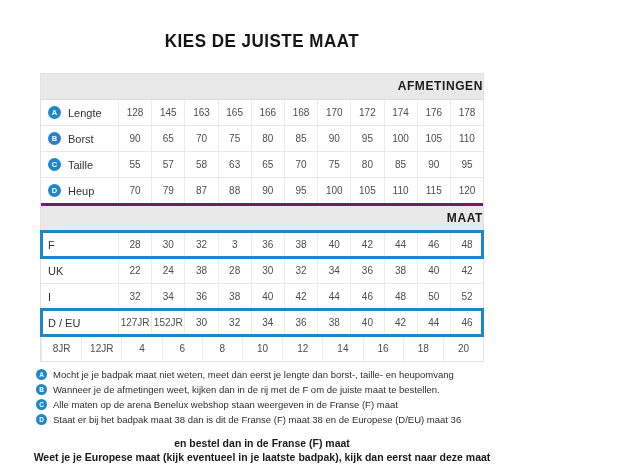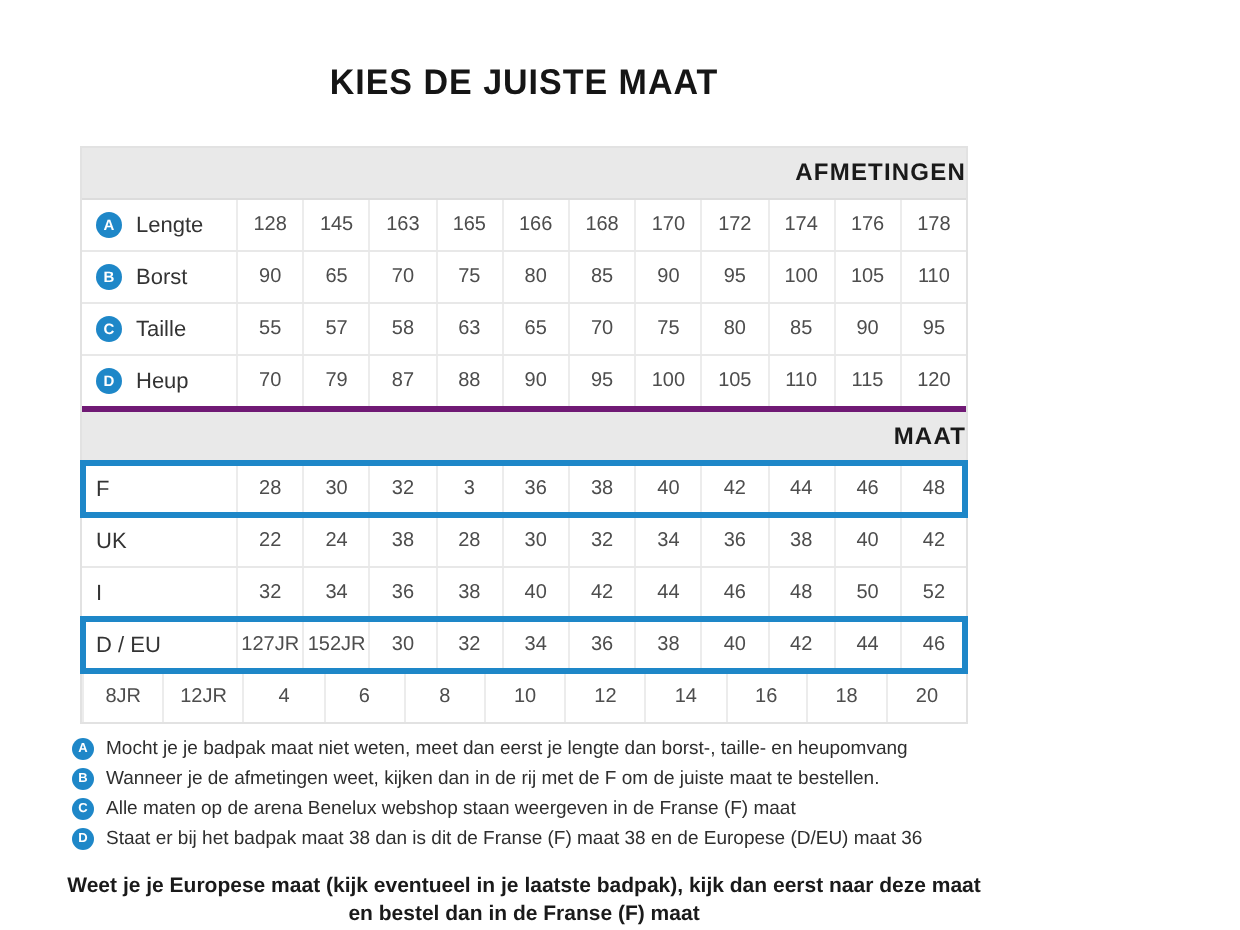--- a/index.html
+++ b/index.html
@@ -272,16 +272,16 @@
         <span class="circle">C</span>
         <span class="footnote-text">Alle maten op de arena Benelux webshop staan weergeven in de Franse (F) maat</span>
       </div>
       <div class="footnote">
         <span class="circle">D</span>
         <span class="footnote-text">Staat er bij het badpak maat 38 dan is dit de Franse (F) maat 38 en de Europese (D/EU) maat 36</span>
       </div>
     </div>
 
   <div class="footer-bold">
+    <div>en bestel dan in de Franse  (F) maat</div>
     <div>Weet je je Europese  maat (kijk eventueel in je laatste badpak), kijk dan eerst naar deze maat</div>
-    <div>en bestel dan in de Franse  (F) maat</div>
   </div>
 </div>
 
 </body></html>

